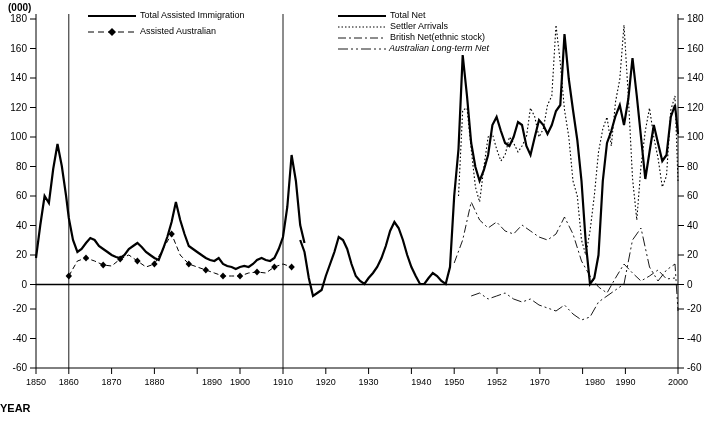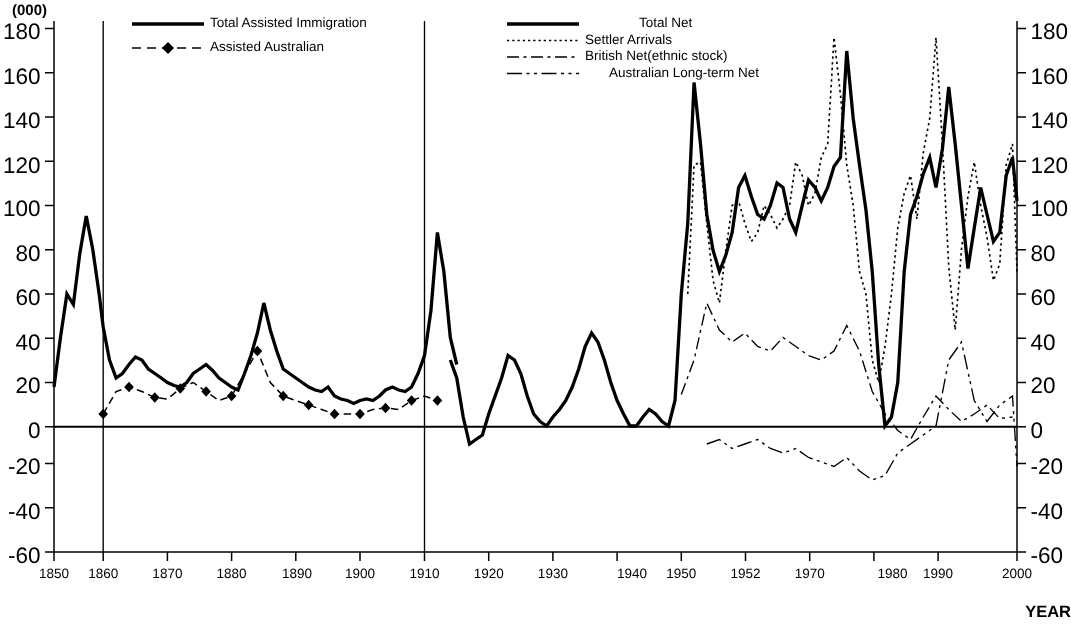--- a/index.html
+++ b/index.html
@@ -1,22 +1,22 @@
 <!DOCTYPE html>
 <html><head>
 <meta charset="utf-8">
 <style>
   html,body{margin:0;padding:0;background:#ffffff;}
   body{width:714px;height:424px;overflow:hidden;font-family:"Liberation Sans",sans-serif;color:#000;}
   #root{position:relative;width:714px;height:424px;}
   .abs{position:absolute;}
   .unit-label{font-size:10px;font-weight:bold;left:8px;top:2px;}
-  .axis-label-y{font-size:15px;text-align:right;}
+  .axis-label-y{font-size:10px;text-align:right;}
   .axis-tick-x{font-size:9px;text-align:center;}
-  .xaxis-title{font-size:11px;font-weight:bold;width:714px;text-align:right;top:402px;left:0;}
+  .xaxis-title{font-size:11px;font-weight:bold;width:714px;text-align:left;top:402px;left:0;}
   .legend-text{font-size:9px;white-space:nowrap;}
   svg{display:block;}
 </style>
 </head>
 <body>
 
 <div id="root">
 
   <div class="abs unit-label">(000)</div>
 
@@ -27,24 +27,24 @@
       <line x1="0" y1="24" x2="48" y2="24" stroke="#000" stroke-width="1" stroke-dasharray="6,4"></line>
       <polygon points="24,20 28,24 24,28 20,24" fill="#000"></polygon>
 
       <line x1="250" y1="8" x2="298" y2="8" stroke="#000" stroke-width="2.2"></line>
       <line x1="250" y1="19" x2="298" y2="19" stroke="#000" stroke-width="1" stroke-dasharray="1.5,2"></line>
       <line x1="250" y1="30" x2="298" y2="30" stroke="#000" stroke-width="0.9" stroke-dasharray="8,3,2,3"></line>
       <line x1="250" y1="41" x2="298" y2="41" stroke="#000" stroke-width="0.9" stroke-dasharray="10,3,2,3,2,3"></line>
     </svg>
     <div class="abs legend-text" style="left:52px;top:2px;">Total Assisted Immigration</div>
     <div class="abs legend-text" style="left:52px;top:18px;">Assisted Australian</div>
-    <div class="abs legend-text" style="left:302px;top:2px;margin-left:36px;">Total Net</div>
+    <div class="abs legend-text" style="left:302px;top:2px;">Total Net</div>
     <div class="abs legend-text" style="left:302px;top:13px;">Settler Arrivals</div>
     <div class="abs legend-text" style="left:302px;top:24px;">British Net(ethnic stock)</div>
-    <div class="abs legend-text" style="left:318px;top:35px;">Australian Long-term Net</div>
+    <div class="abs legend-text" style="left:301px;top:35px;font-style:italic;">Australian Long-term Net</div>
   </div>
 
   <svg class="abs" style="left:0;top:0;" width="714" height="424">
 
     <line x1="36" y1="14" x2="36" y2="368" stroke="#000" stroke-width="1"></line>
     <line x1="678" y1="14" x2="678" y2="368" stroke="#000" stroke-width="1"></line>
     <line x1="36" y1="368" x2="678" y2="368" stroke="#000" stroke-width="1"></line>
 
     <line x1="36" y1="284.5" x2="678" y2="284.5" stroke="#000" stroke-width="1.4"></line>
 
@@ -153,21 +153,21 @@
   <div class="abs axis-label-y" style="left:687px;top:131px;width:27px;text-align:left;">100</div>
   <div class="abs axis-label-y" style="left:687px;top:101.5px;width:27px;text-align:left;">120</div>
   <div class="abs axis-label-y" style="left:687px;top:72px;width:27px;text-align:left;">140</div>
   <div class="abs axis-label-y" style="left:687px;top:42.5px;width:27px;text-align:left;">160</div>
   <div class="abs axis-label-y" style="left:687px;top:13px;width:27px;text-align:left;">180</div>
 
   <div class="abs axis-tick-x" style="left:16px;top:377px;width:40px;">1850</div>
   <div class="abs axis-tick-x" style="left:48.8px;top:377px;width:40px;">1860</div>
   <div class="abs axis-tick-x" style="left:91.6px;top:377px;width:40px;">1870</div>
   <div class="abs axis-tick-x" style="left:134.4px;top:377px;width:40px;">1880</div>
-  <div class="abs axis-tick-x" style="left:178px;top:377px;width:40px;">1890</div>
+  <div class="abs axis-tick-x" style="left:192px;top:377px;width:40px;">1890</div>
   <div class="abs axis-tick-x" style="left:220px;top:377px;width:40px;">1900</div>
   <div class="abs axis-tick-x" style="left:263px;top:377px;width:40px;">1910</div>
   <div class="abs axis-tick-x" style="left:305.8px;top:377px;width:40px;">1920</div>
   <div class="abs axis-tick-x" style="left:348.6px;top:377px;width:40px;">1930</div>
   <div class="abs axis-tick-x" style="left:391.4px;top:377px;width:40px;text-align:right;">1940</div>
   <div class="abs axis-tick-x" style="left:434.2px;top:377px;width:40px;">1950</div>
   <div class="abs axis-tick-x" style="left:477px;top:377px;width:40px;">1952</div>
   <div class="abs axis-tick-x" style="left:519.8px;top:377px;width:40px;">1970</div>
   <div class="abs axis-tick-x" style="left:575px;top:377px;width:40px;">1980</div>
   <div class="abs axis-tick-x" style="left:605.4px;top:377px;width:40px;">1990</div>

